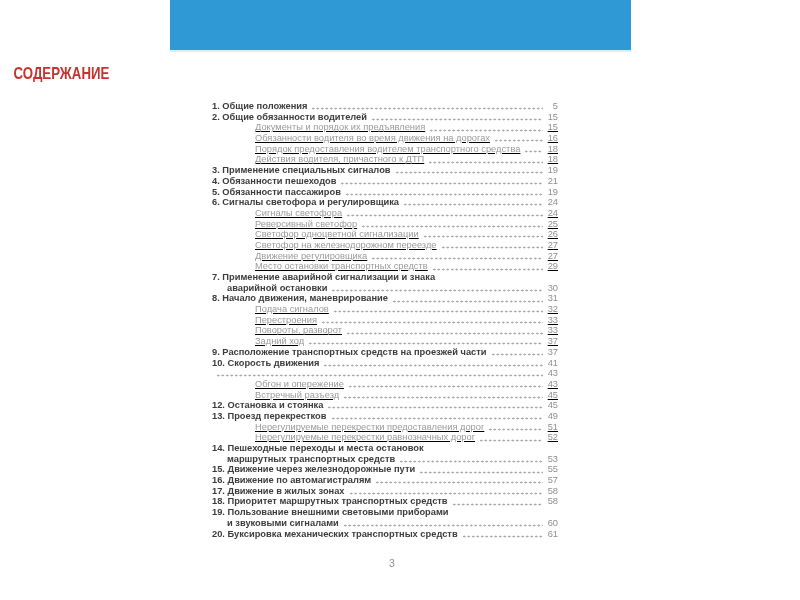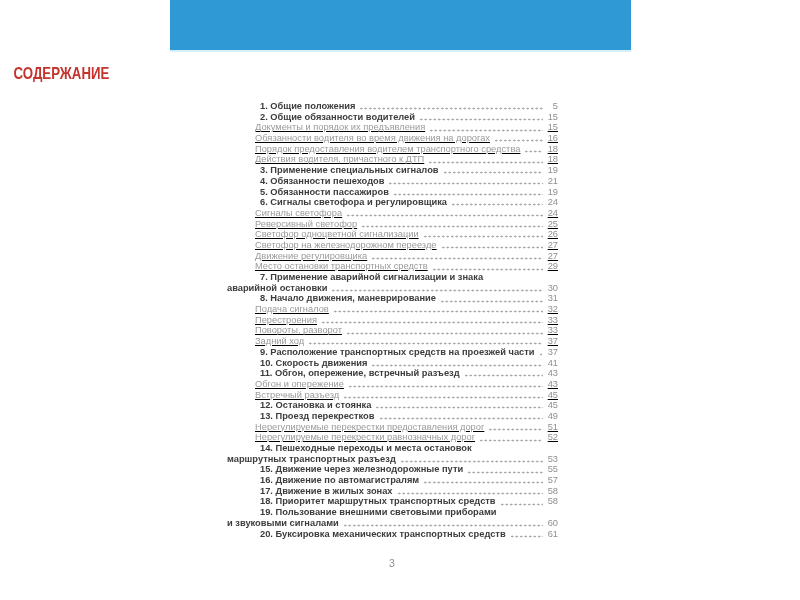--- a/index.html
+++ b/index.html
@@ -50,21 +50,20 @@
     display: flex;
     align-items: baseline;
     height: 10.7px;
     font-size: 9.3px;
     line-height: 10.7px;
     white-space: nowrap;
   }
   .row.main .lbl {
     font-weight: bold;
     color: #3c3c3c;
-    margin-left: 48px;
   }
   .row.sub {
     padding-left: 43px;
     text-decoration: underline;
   }
   .row.sub .lbl {
     color: #9a9a9a;
     font-weight: normal;
   }
   .row.cont {
@@ -230,21 +229,20 @@
       <span class="lbl">9. Расположение транспортных средств на проезжей части</span>
       <span class="dots"></span>
       <span class="pg">37</span>
     </div>
     <div class="row main">
       <span class="lbl">10. Скорость движения</span>
       <span class="dots"></span>
       <span class="pg">41</span>
     </div>
     <div class="row main">
-      <span class="lbl">11. Обгон, опережение, встречный разъезд</span>
       <span class="dots"></span>
       <span class="pg">43</span>
     </div>
     <div class="row sub">
       <span class="lbl">Обгон и опережение</span>
       <span class="dots"></span>
       <span class="pg">43</span>
     </div>
     <div class="row sub">
       <span class="lbl">Встречный разъезд</span>
@@ -268,21 +266,21 @@
     </div>
     <div class="row sub">
       <span class="lbl">Нерегулируемые перекрестки равнозначных дорог</span>
       <span class="dots"></span>
       <span class="pg">52</span>
     </div>
     <div class="row main">
       <span class="lbl">14. Пешеходные переходы и места остановок</span>
     </div>
     <div class="row cont">
-      <span class="lbl">маршрутных транспортных разъезд</span>
+      <span class="lbl">маршрутных транспортных средств</span>
       <span class="dots"></span>
       <span class="pg">53</span>
     </div>
     <div class="row main">
       <span class="lbl">15. Движение через железнодорожные пути</span>
       <span class="dots"></span>
       <span class="pg">55</span>
     </div>
     <div class="row main">
       <span class="lbl">16. Движение по автомагистралям</span>

